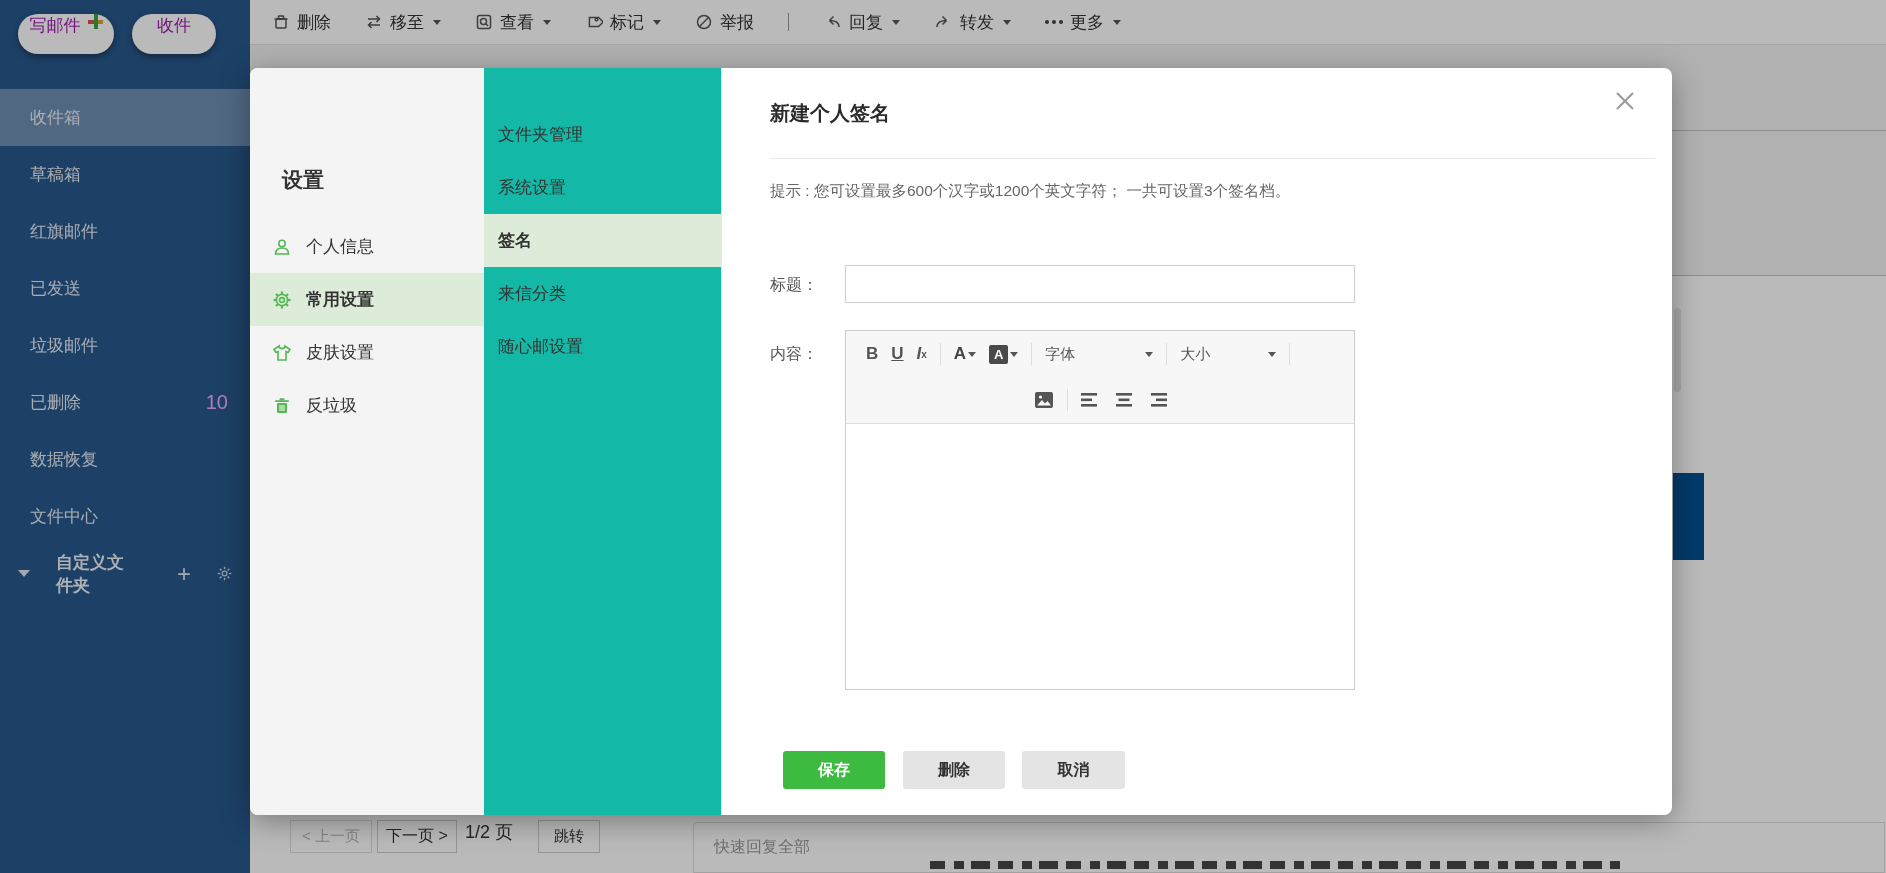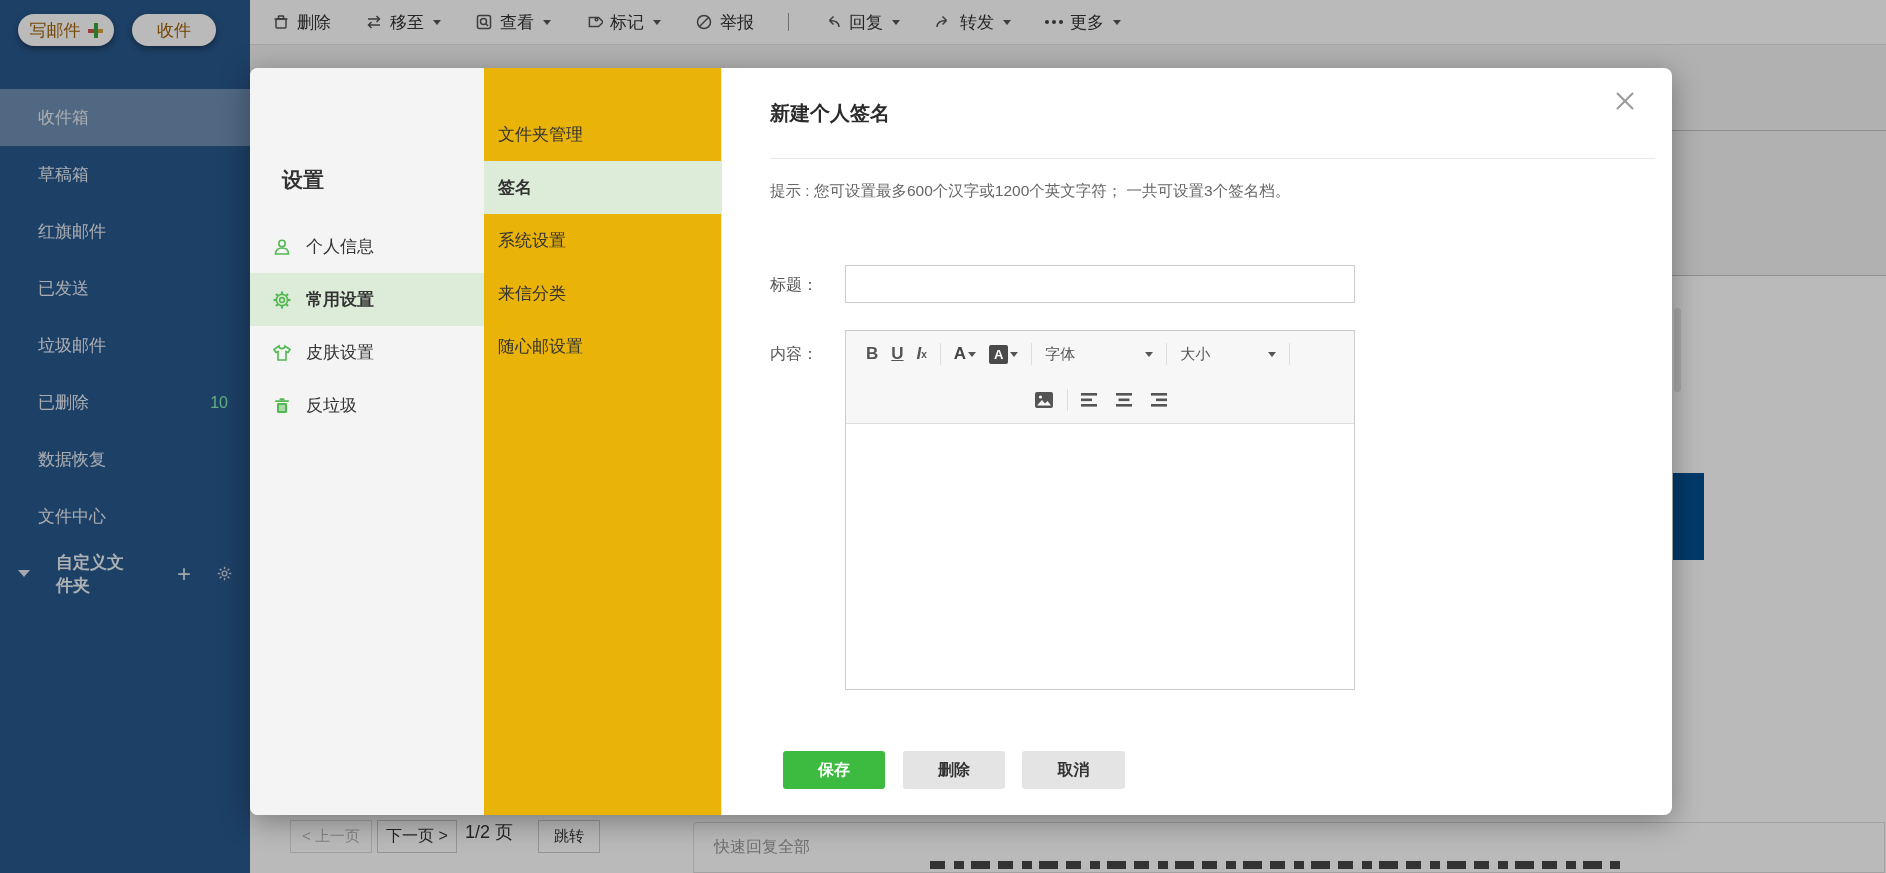--- a/index.html
+++ b/index.html
@@ -1,33 +1,33 @@
 <!DOCTYPE html>
 <html><head>
 <meta charset="utf-8">
 <style>
   html,body{margin:0;padding:0;background:#888;}
   #screen{position:relative;width:1886px;height:873px;overflow:hidden;
           font-family:"Liberation Sans","DejaVu Sans",sans-serif;background:#fff;}
   
   .sidebar{position:absolute;left:0;top:0;width:250px;height:873px;background:#28588c;}
-  .pill{position:absolute;top:14px;height:32px;border-radius:20px;background:#fff;
-        display:flex;align-items:center;justify-content:center;gap:7px;
-        font-size:17px;color:#a16207;box-shadow:0 3px 6px rgba(0,0,0,.35);cursor:pointer;}
+  .pill{position:absolute;top:14px;height:40px;border-radius:20px;background:#fff;
+        display:flex;align-items:flex-start;justify-content:center;gap:7px;
+        font-size:17px;color:#a21caf;box-shadow:0 3px 6px rgba(0,0,0,.35);cursor:pointer;}
   .pill-compose{left:18px;width:96px;}
   .pill-receive{left:132px;width:84px;}
   .plus-icon{position:relative;width:15px;height:15px;}
   .plus-icon .pv{position:absolute;left:6px;top:0;width:4px;height:15px;background:#3aa53a;}
   .plus-icon .phl{position:absolute;left:0;top:6px;width:7px;height:4px;background:#d9534f;}
   .plus-icon .phr{position:absolute;left:9px;top:6px;width:6px;height:4px;background:#d9a53a;}
   .side-list{position:absolute;left:0;top:89px;width:250px;}
-  .side-item{height:57px;display:flex;align-items:center;padding:0 22px 0 38px;
+  .side-item{height:57px;display:flex;align-items:center;padding:0 22px 0 30px;
              font-size:17px;color:#e8edf4;cursor:pointer;}
   .side-item.sel{background:rgba(255,255,255,.33);}
-  .side-item .cnt{margin-left:auto;font-size:16px;color:#86efac;}
+  .side-item .cnt{margin-left:auto;font-size:20px;color:#f0abfc;}
   .side-custom{position:absolute;left:0;top:545px;width:250px;height:57px;
                display:flex;align-items:center;gap:26px;padding:0 18px;box-sizing:border-box;
                color:#eef2f7;cursor:pointer;}
   .tri-down{width:0;height:0;border-left:6px solid transparent;border-right:6px solid transparent;
             border-top:7px solid #dfe6ee;}
   .side-custom .lbl{font-size:17px;font-weight:bold;}
   .side-custom .plus{font-size:24px;font-weight:300;color:#dfe6ee;margin-left:14px;line-height:1;}
   .gear-svg{display:block;}
   
   .toolbar{position:absolute;left:250px;top:0;width:1636px;height:45px;background:#fff;
@@ -69,21 +69,21 @@
   .modal{position:absolute;left:250px;top:68px;width:1422px;height:747px;background:#fff;
          border-radius:8px;box-shadow:0 6px 30px rgba(0,0,0,.35);z-index:20;}
   .m-col1{position:absolute;left:0;top:0;width:234px;height:747px;background:#f4f4f4;
           border-radius:8px 0 0 8px;}
   .m-title{position:absolute;left:32px;top:98px;font-size:21px;font-weight:bold;color:#333;}
   .m-menu{position:absolute;left:0;top:84px;width:234px;}
   .m-col1 .m-menu{top:152px;}
   .m-item{height:53px;display:flex;align-items:center;gap:14px;padding-left:22px;
           font-size:17px;color:#333;cursor:pointer;}
   .m-item.sel{background:#ddecd8;font-weight:bold;}
-  .m-col2{position:absolute;left:234px;top:0;width:238px;height:747px;background:#eab308;
+  .m-col2{position:absolute;left:234px;top:0;width:238px;height:747px;background:#14b8a6;
           border-right:1px solid #e8e8e8;box-sizing:border-box;}
   .m-col2 .sub{position:absolute;left:0;top:40px;width:238px;}
   .s-item{height:53px;display:flex;align-items:center;padding-left:14px;font-size:17px;
           color:#333;cursor:pointer;}
   .s-item.sel{background:#ddecd8;font-weight:bold;}
   .m-main{position:absolute;left:472px;top:0;width:950px;height:747px;}
   .p-title{position:absolute;left:48px;top:32px;font-size:20px;font-weight:bold;color:#2b2b2b;}
   .p-divider{position:absolute;left:48px;top:90px;width:885px;height:1px;background:#e8e8e8;}
   .p-hint{position:absolute;left:48px;top:113px;font-size:15.5px;color:#666;}
   .f-label{position:absolute;left:48px;font-size:16px;color:#555;}
@@ -329,25 +329,25 @@
           <span>反垃圾</span>
         </div>
       </div>
     </div>
 
     <div class="m-col2">
       <div class="sub">
         <div class="s-item">
             <span>文件夹管理</span>
           </div>
+        <div class="s-item">
+            <span>系统设置</span>
+          </div>
         <div class="s-item sel">
             <span>签名</span>
-          </div>
-        <div class="s-item">
-            <span>系统设置</span>
           </div>
         <div class="s-item">
             <span>来信分类</span>
           </div>
         <div class="s-item">
             <span>随心邮设置</span>
           </div>
       </div>
     </div>
 

